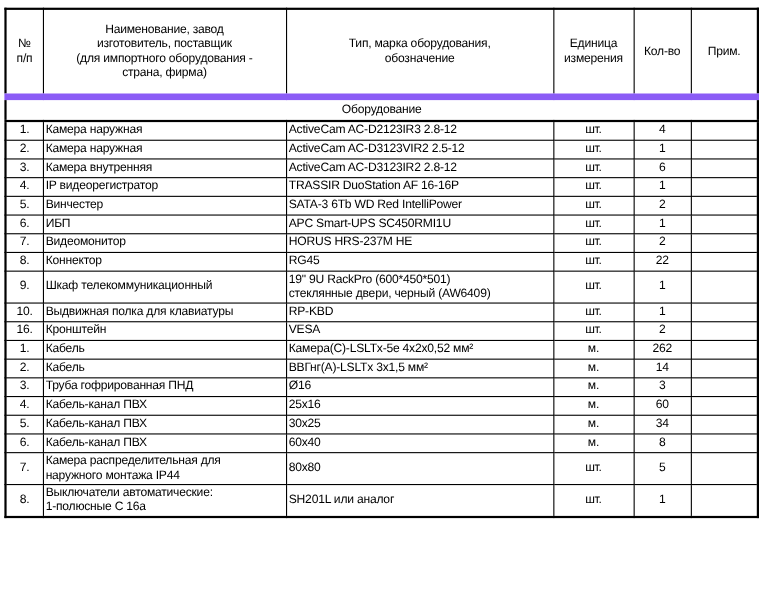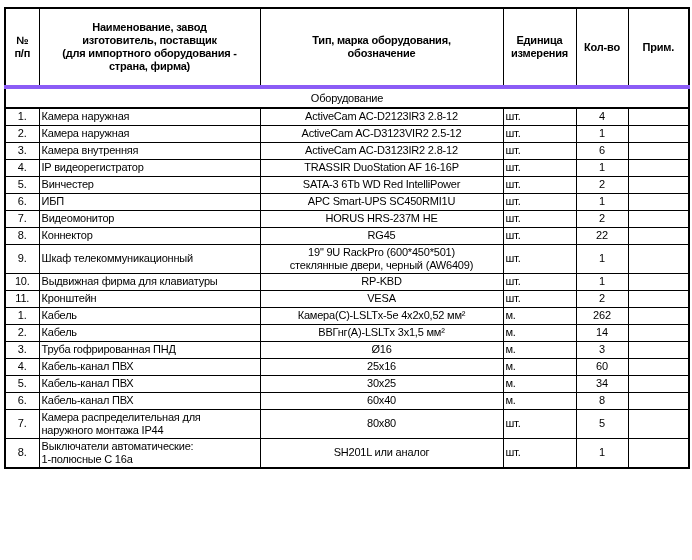--- a/index.html
+++ b/index.html
@@ -30,38 +30,38 @@
     letter-spacing: -0.2px;
     line-height: 13px;
   }
   table.spec th, table.spec td {
     border: 1px solid #000;
     padding: 1px 2px;
     vertical-align: middle;
     overflow: hidden;
   }
   thead th {
-    font-weight: bold;
+    font-weight: normal;
     text-align: center;
     white-space: pre-line;
     height: 74px;
     border-bottom: 2px solid #000;
   }
   tr.section-row td {
-    border-top: 4px solid #8b5cf6;
+    border-top: 6px solid #8b5cf6;
     border-bottom: 2px solid #000;
     text-align: center;
     height: 16px;
     font-weight: normal;
   }
   tbody tr.data-row { height: 17px; }
   td.c0 { text-align: center; }
   td.c1 { text-align: left; padding-left: 5px; white-space: pre-line; }
-  td.c2 { text-align: center; padding-left: 5px; white-space: pre-line; }
-  td.c3 { text-align: left; }
+  td.c2 { text-align: left; padding-left: 5px; white-space: pre-line; }
+  td.c3 { text-align: center; }
   td.c4 { text-align: center; }
   td.c5 { text-align: center; }
 </style>
 </head>
 <body>
 
 <div class="sheet">
   <table class="spec">
     <colgroup>
       <col style="width:34px">
@@ -159,28 +159,28 @@
           <td class="c0">9.</td>
           <td class="c1">Шкаф телекоммуникационный</td>
           <td class="c2">19" 9U RackPro (600*450*501)
 стеклянные двери, черный (AW6409)</td>
           <td class="c3">шт.</td>
           <td class="c4">1</td>
           <td class="c5"></td>
         </tr>
         <tr class="data-row">
           <td class="c0">10.</td>
-          <td class="c1">Выдвижная фирма для клавиатуры</td>
+          <td class="c1">Выдвижная полка для клавиатуры</td>
           <td class="c2">RP-KBD</td>
           <td class="c3">шт.</td>
           <td class="c4">1</td>
           <td class="c5"></td>
         </tr>
         <tr class="data-row">
-          <td class="c0">11.</td>
+          <td class="c0">16.</td>
           <td class="c1">Кронштейн</td>
           <td class="c2">VESA</td>
           <td class="c3">шт.</td>
           <td class="c4">2</td>
           <td class="c5"></td>
         </tr>
         <tr class="data-row">
           <td class="c0">1.</td>
           <td class="c1">Кабель</td>
           <td class="c2">Камера(С)-LSLTx-5e 4x2x0,52 мм²</td>

